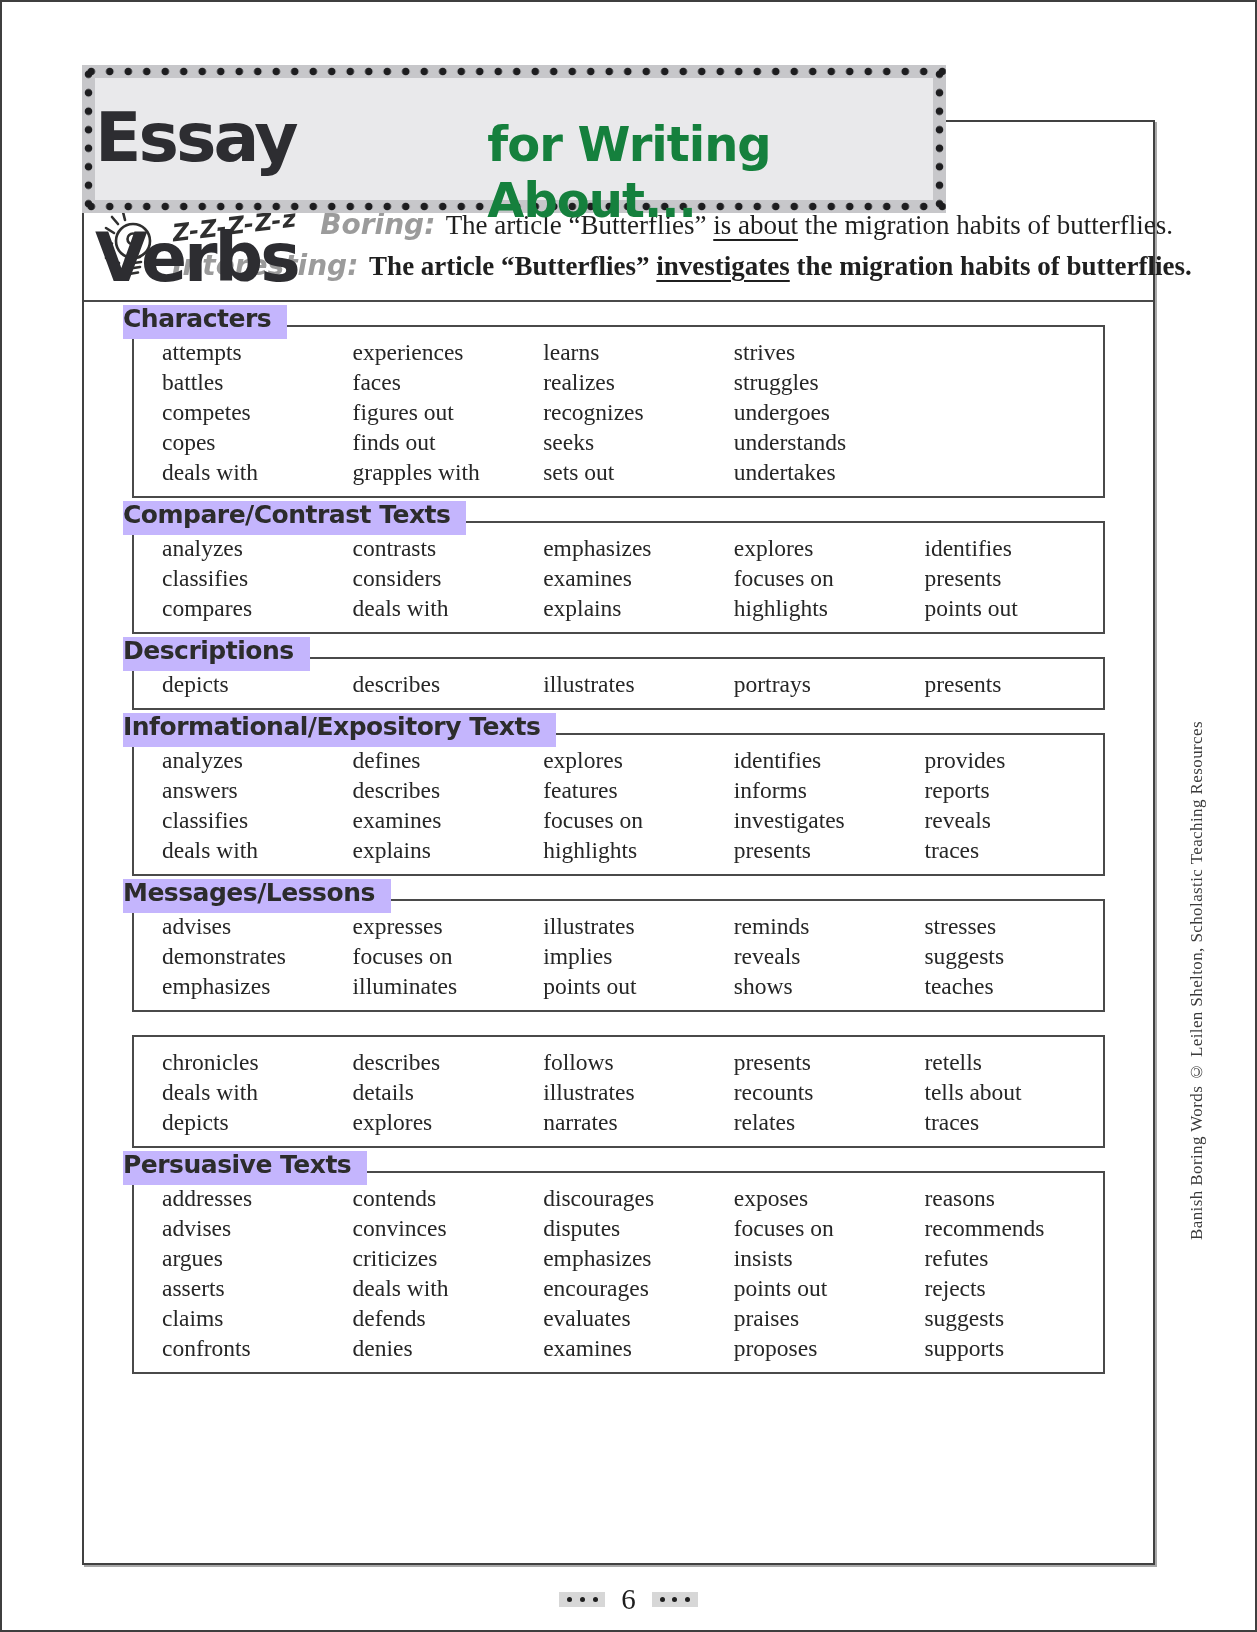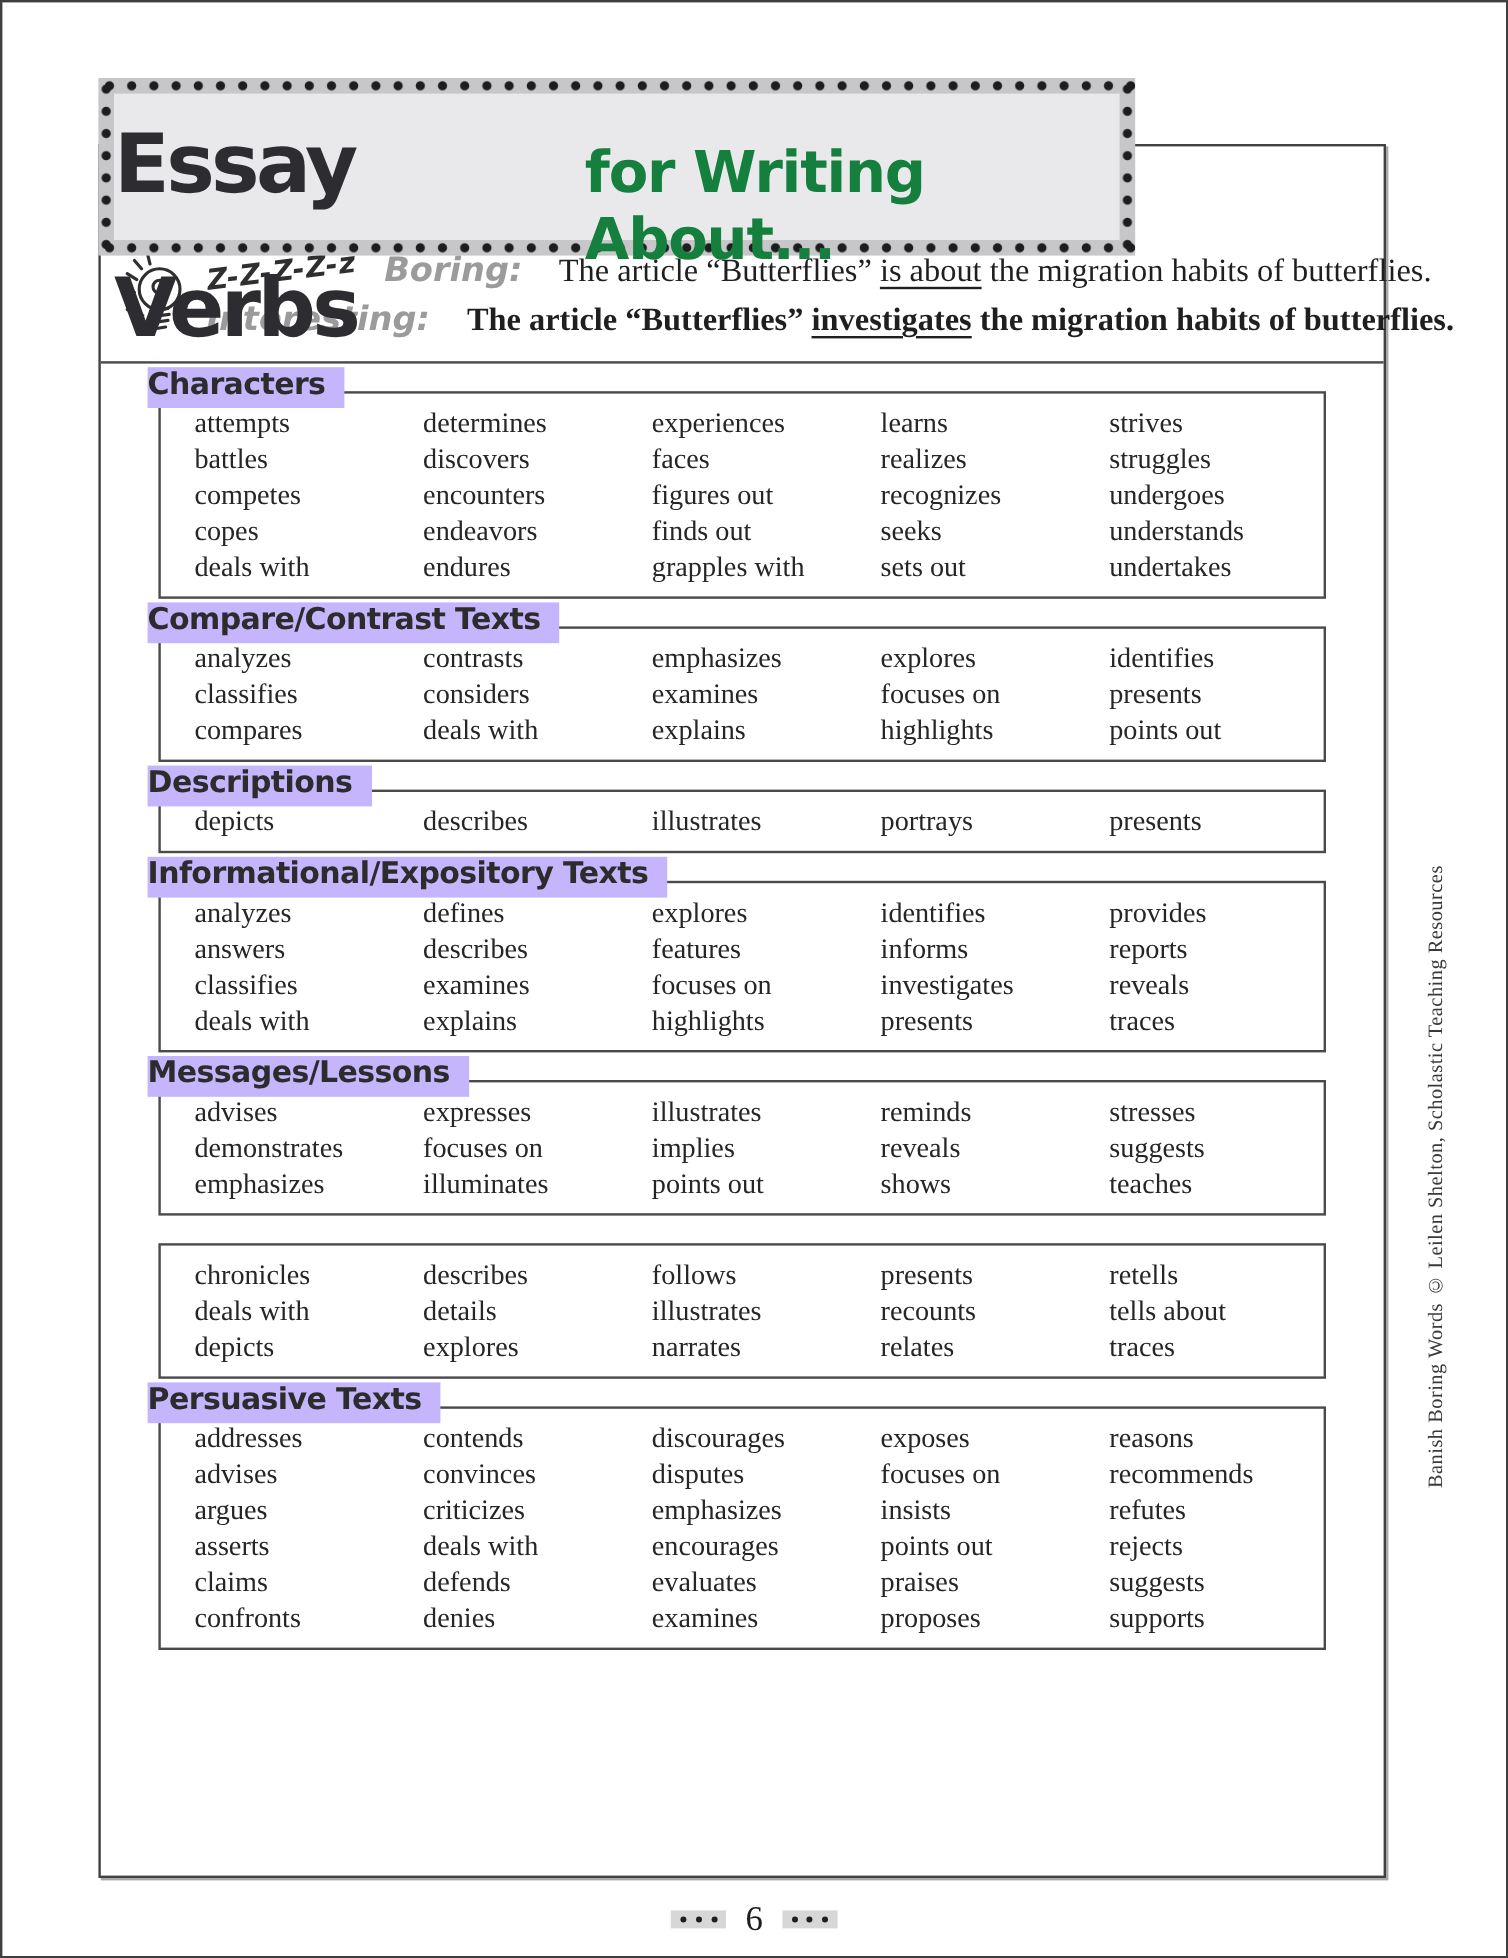--- a/index.html
+++ b/index.html
@@ -52,21 +52,21 @@
   .bulb-wrap { flex:none; width:72px; margin-right:4px; }
   .ex-lines { flex:1; }
   .ex-line { font-size:27px; line-height:40px; color:#1f1f1f; white-space:nowrap; }
   .zzz {
     font-family:"DejaVu Sans", sans-serif; font-weight:800; font-style:italic;
     font-size:24px; color:#2f2f2f; letter-spacing:1px; display:inline-block;
     transform:rotate(-7deg); margin-right:16px;
   }
   .ex-label {
     font-family:"DejaVu Sans", sans-serif; font-weight:800; font-style:italic;
-    font-size:28px; color:#9b9b9b; margin-right:24px;
+    font-size:28px; color:#9b9b9b; margin-right:4px;
   }
   .ex-bold { font-weight:bold; }
   .u { text-decoration:underline; text-decoration-thickness:2px; text-underline-offset:5px; }
   
   .sections { padding:0 48px; }
   .verb-section { margin-top:16px; }
   .verb-box {
     position:relative; margin-top:23px; border:2px solid #4a4a4a;
     padding:10px 4px 9px 28px;
   }
@@ -151,27 +151,20 @@
           <div class="verb-heading">Characters</div>
           <div class="verb-grid">
             <div class="verb-col">
               <div class="verb-item">attempts</div>
               <div class="verb-item">battles</div>
               <div class="verb-item">competes</div>
               <div class="verb-item">copes</div>
               <div class="verb-item">deals with</div>
             </div>
             <div class="verb-col">
-              <div class="verb-item">determines</div>
-              <div class="verb-item">discovers</div>
-              <div class="verb-item">encounters</div>
-              <div class="verb-item">endeavors</div>
-              <div class="verb-item">endures</div>
-            </div>
-            <div class="verb-col">
               <div class="verb-item">experiences</div>
               <div class="verb-item">faces</div>
               <div class="verb-item">figures out</div>
               <div class="verb-item">finds out</div>
               <div class="verb-item">grapples with</div>
             </div>
             <div class="verb-col">
               <div class="verb-item">learns</div>
               <div class="verb-item">realizes</div>
               <div class="verb-item">recognizes</div>

